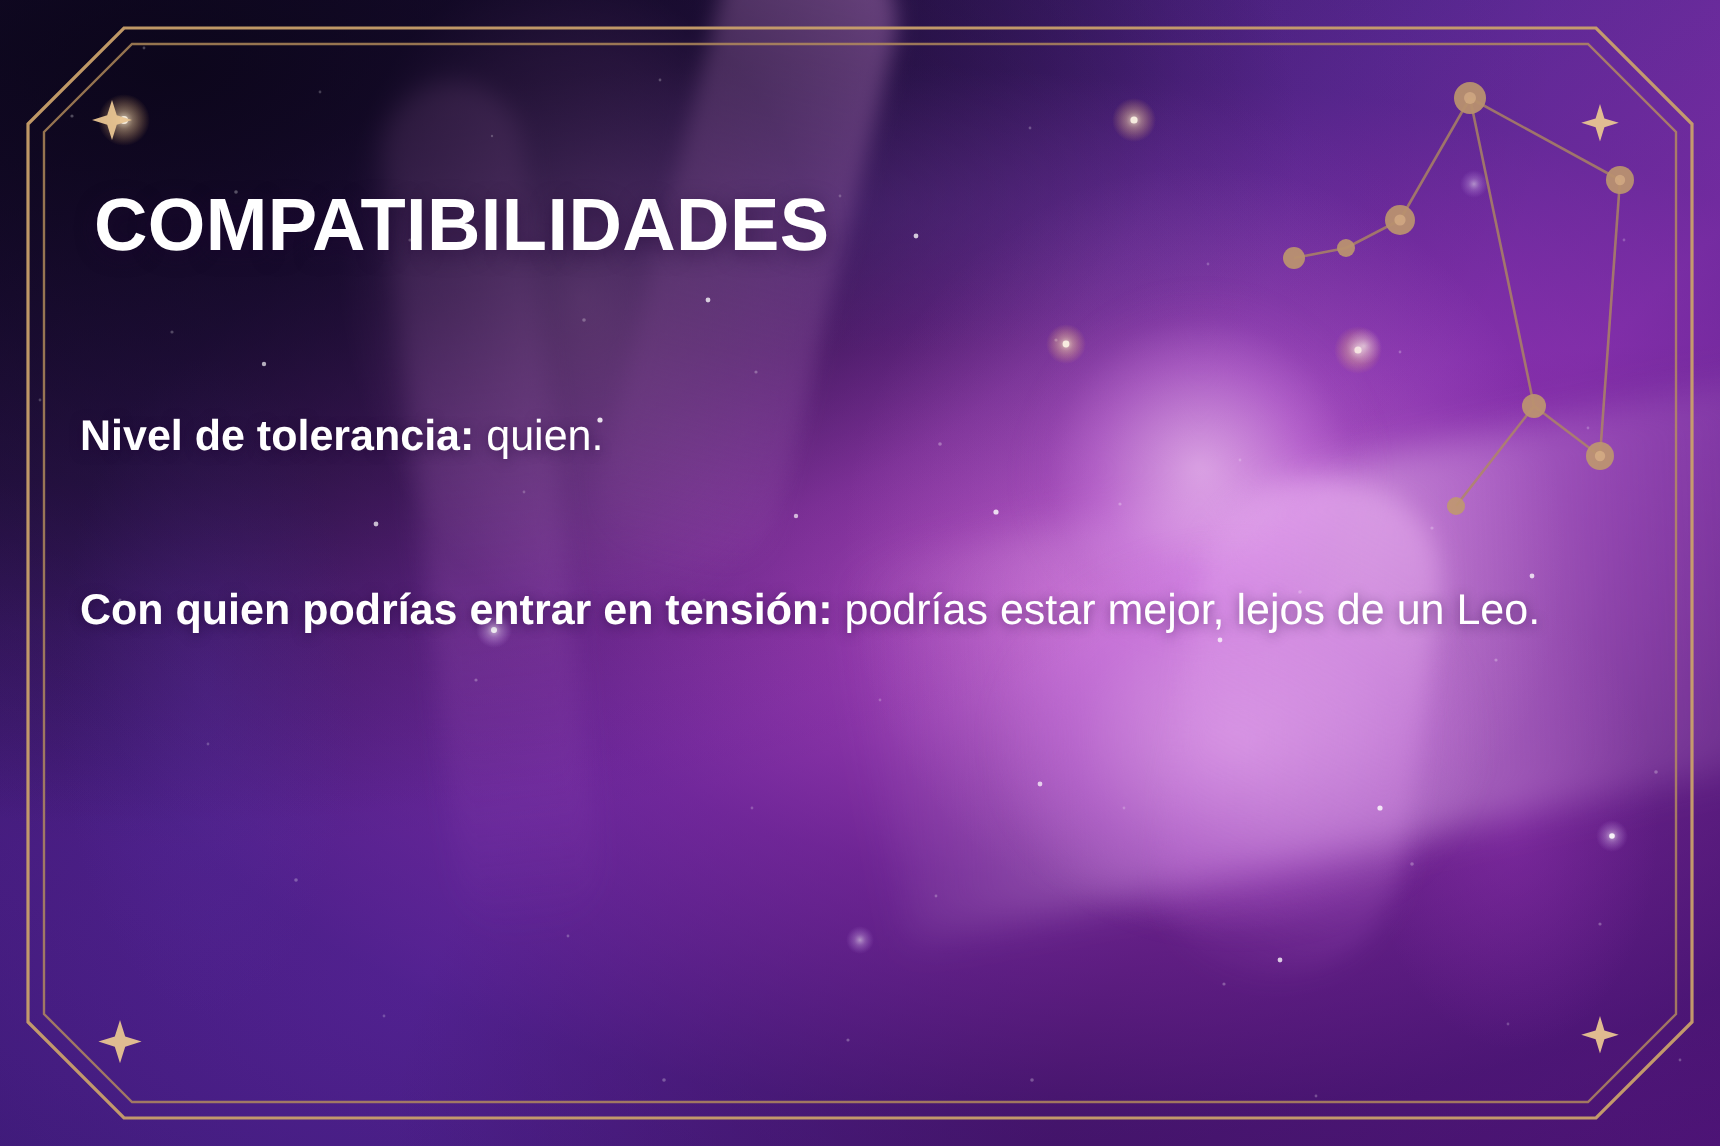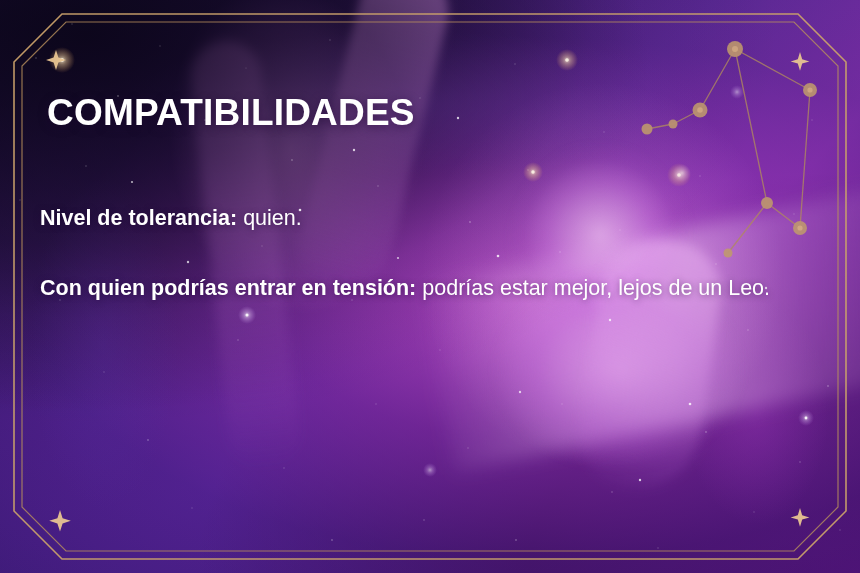--- a/index.html
+++ b/index.html
@@ -104,21 +104,21 @@
   }
   .para{
     position:absolute;left:40px;
     color:#ffffff;
     font-size:21.5px;
     line-height:30px;
     text-shadow:0 1px 6px rgba(30,5,50,.5);
     width:770px;
   }
   #para-1{top:203px;}
-  #para-2{top:273px;}
+  #para-2{top:290px;}
   .lead{font-weight:bold;}
   .rest{font-weight:normal;}
 </style>
 </head>
 <body>
 
 <div id="card">
 
   <div class="layer" id="bg-base"></div>
   <div class="layer" id="bg-glow"></div>

